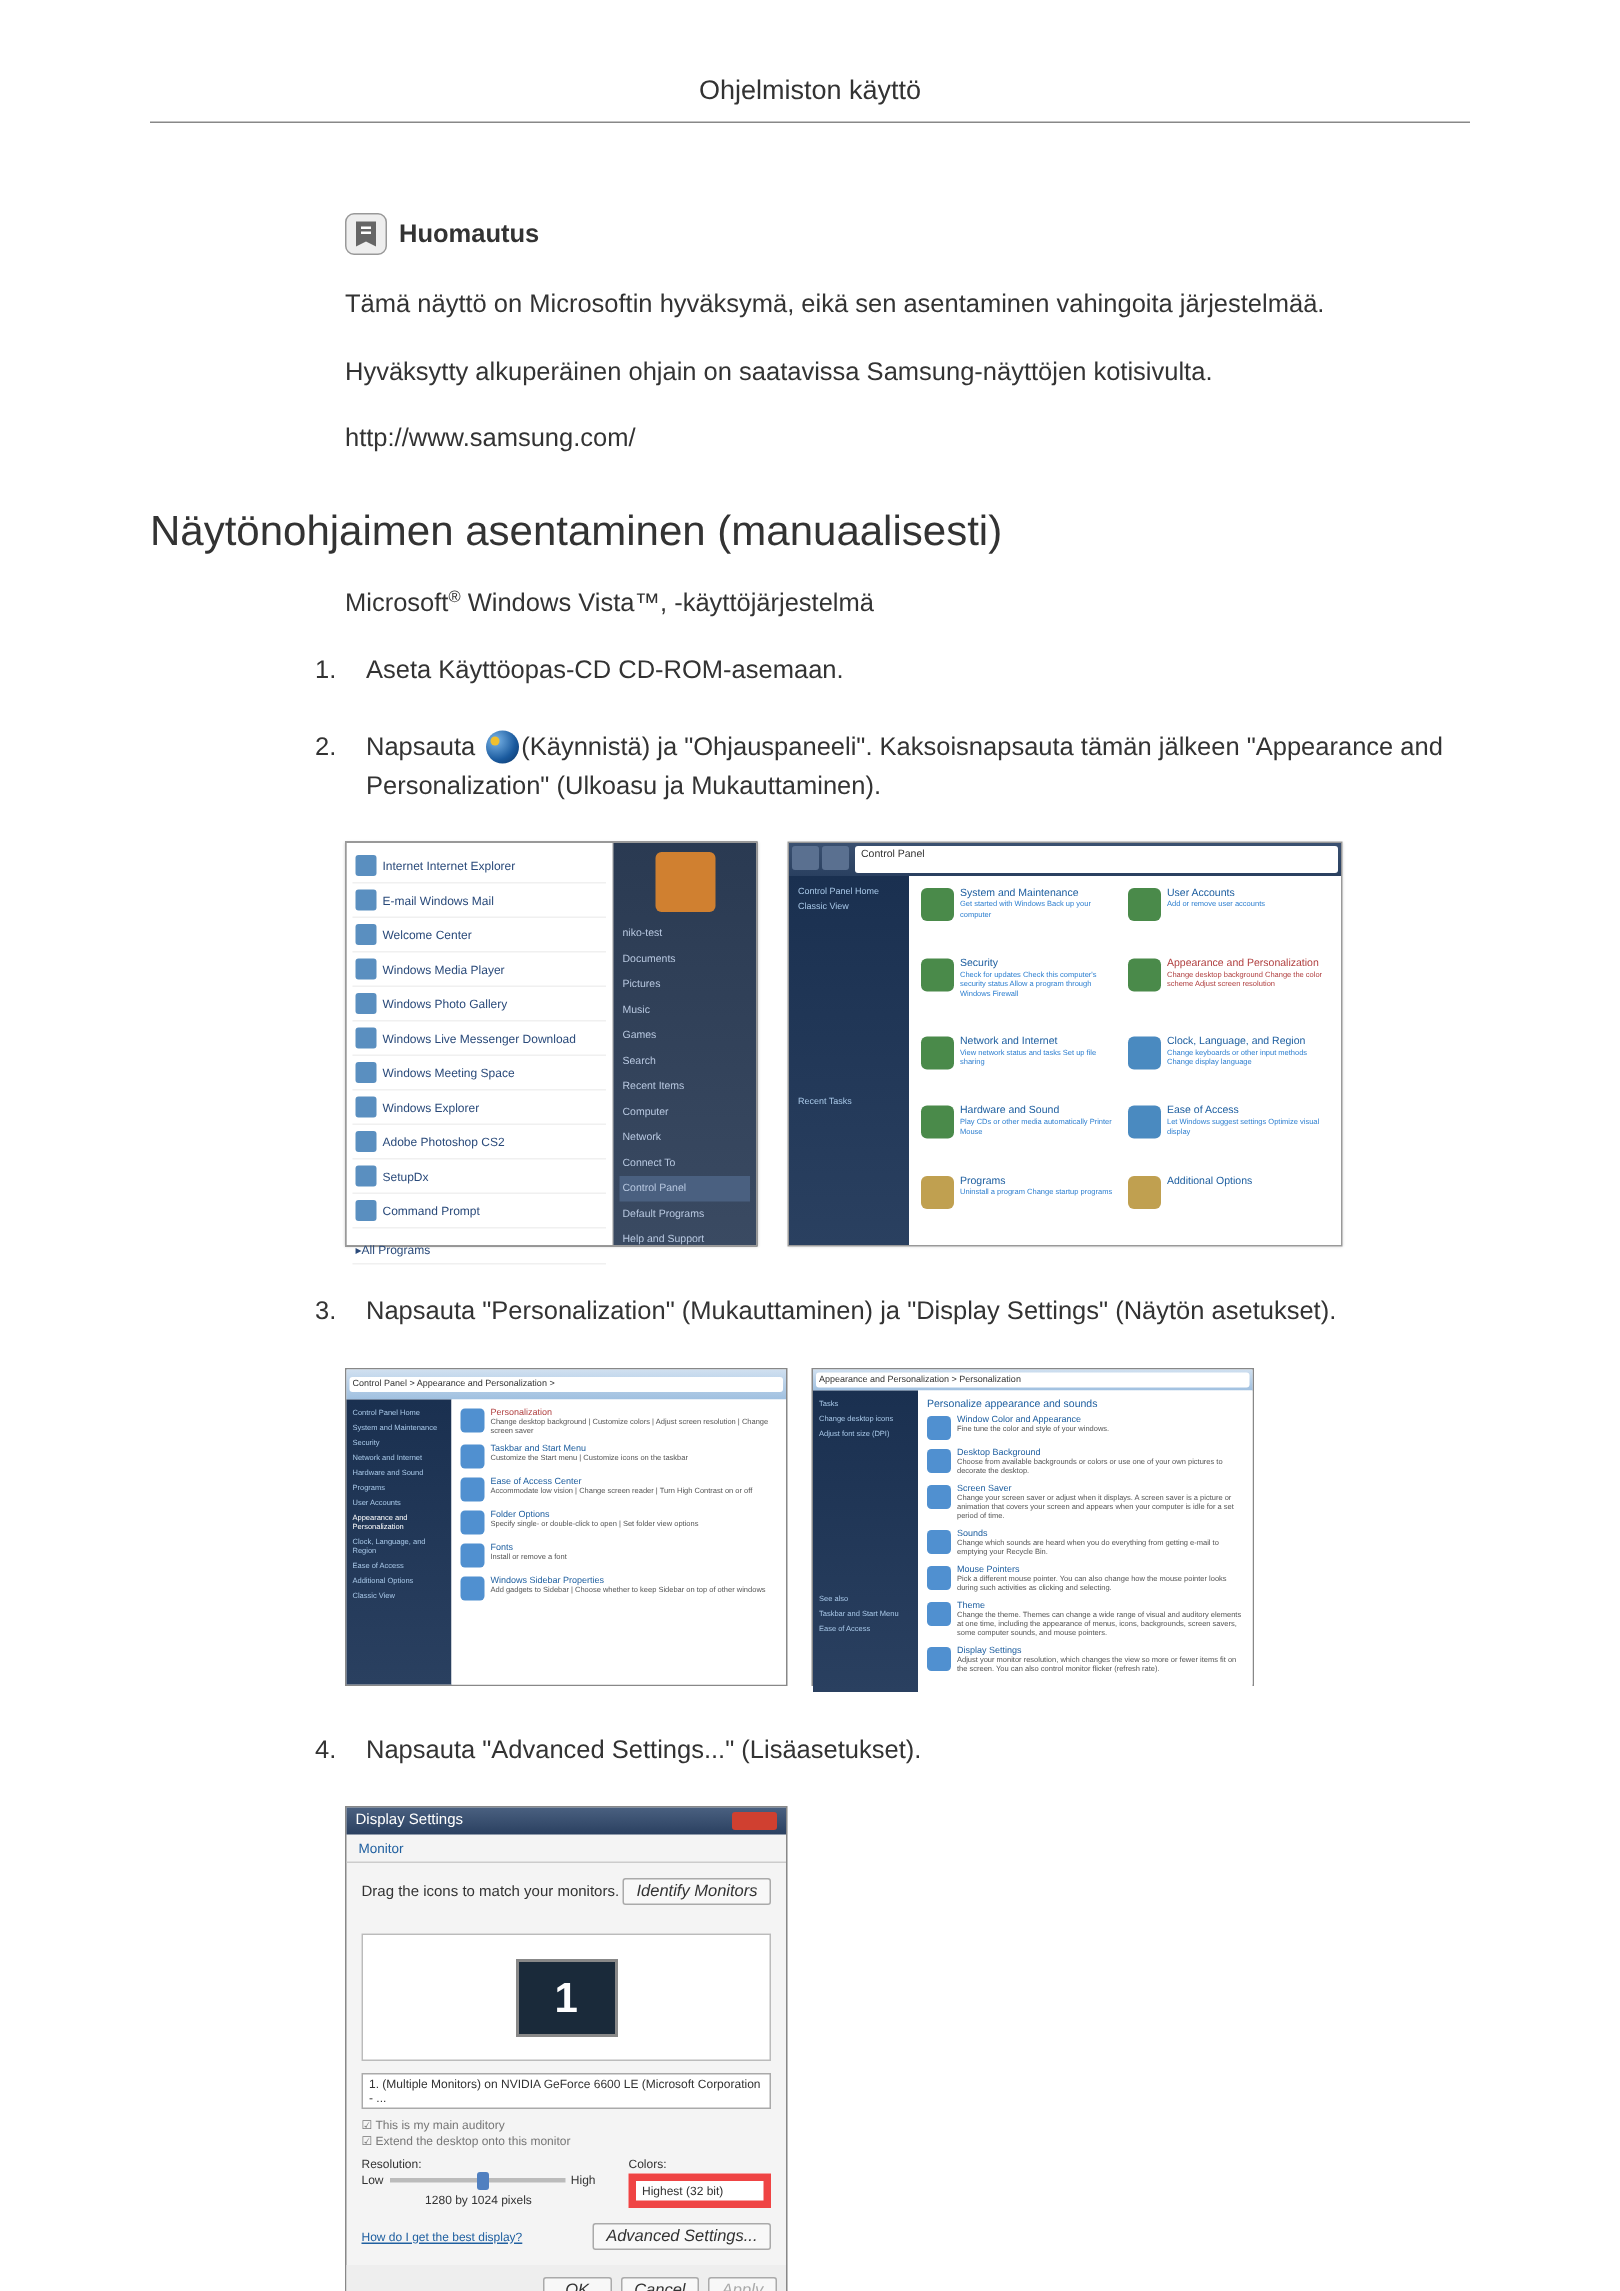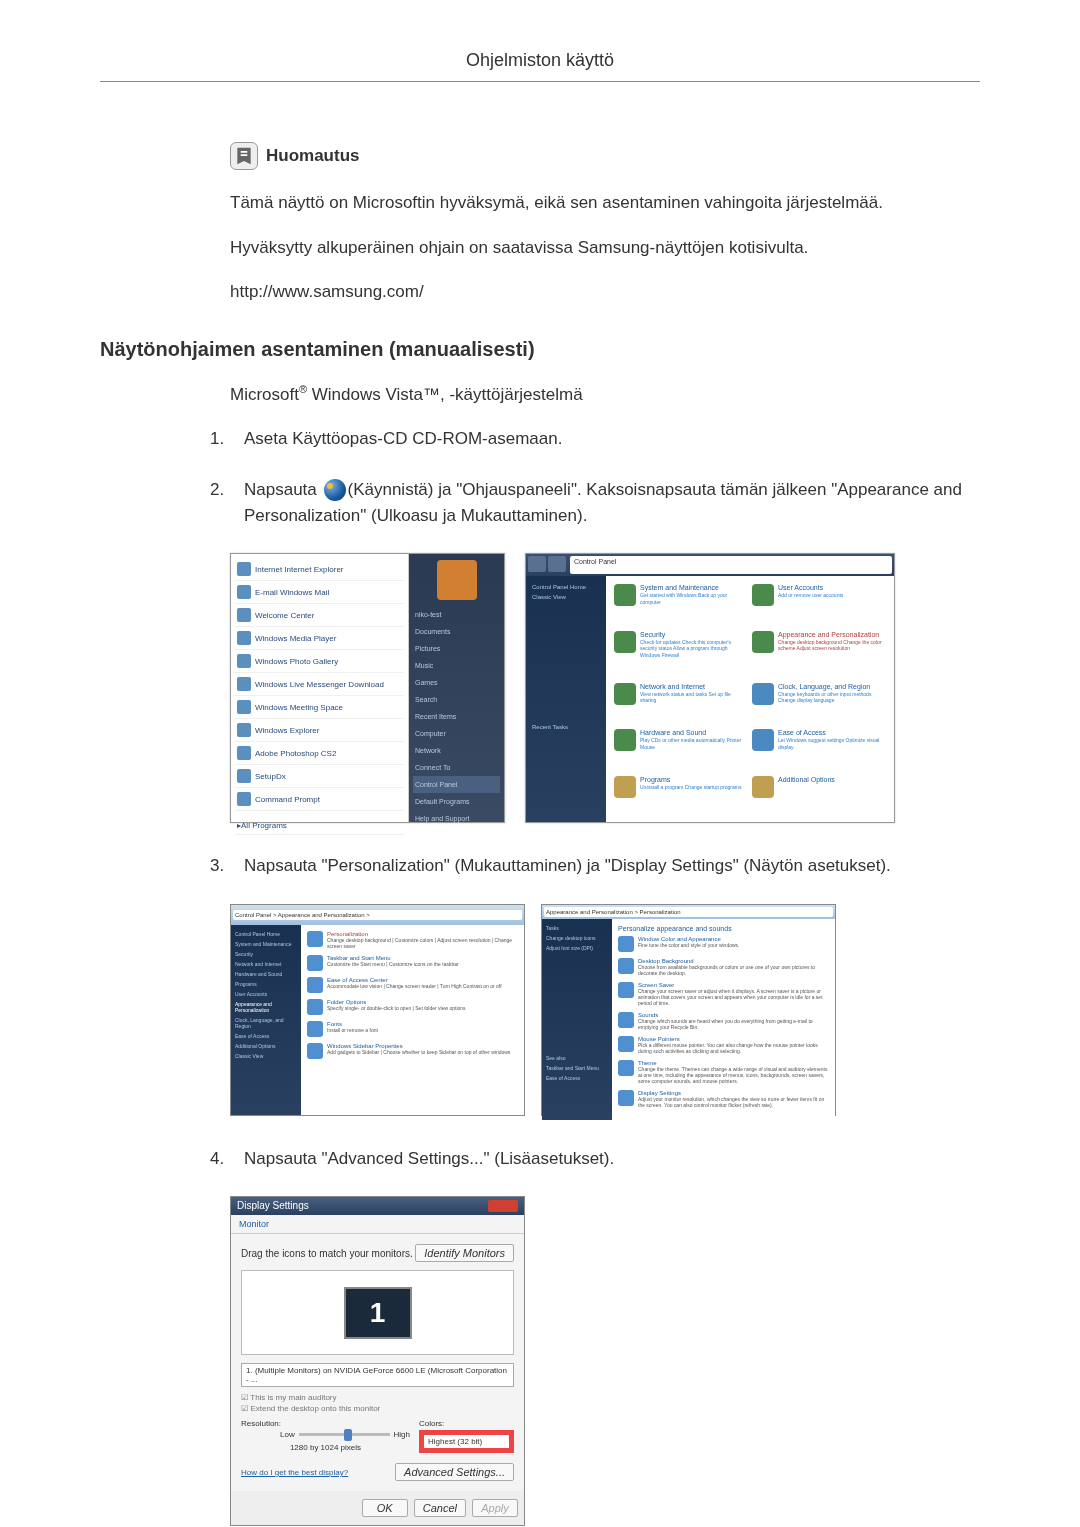--- a/index.html
+++ b/index.html
@@ -53,22 +53,22 @@
     .note-label {
       font-size: 17px;
       font-weight: bold;
     }
     .note-text {
       font-size: 17px;
       line-height: 1.8;
       margin-bottom: 14px;
     }
     .section-heading {
-      font-size: 20px;
-      font-weight: bold;
+      font-size: 28px;
+      font-weight: normal;
       margin-bottom: 22px;
       margin-top: 16px;
     }
     .subheading {
       font-size: 17px;
       margin-left: 130px;
       margin-bottom: 22px;
     }
     sup {
       font-size: 11px;
@@ -334,21 +334,21 @@
       color: #2060a0;
       font-size: 9px;
     }
     .ds-content {
       padding: 10px;
     }
     .ds-drag-row {
       display: flex;
       justify-content: space-between;
       align-items: center;
-      margin-bottom: 8px;
+      margin-bottom: 19px;
     }
     .ds-btn {
       border: 1px solid #aaa;
       background: #f8f8f8;
       padding: 2px 8px;
       border-radius: 2px;
       font-size: 11px;
       font-style: italic;
     }
     .ds-monitor-area {
@@ -388,26 +388,25 @@
     .ds-bottom {
       display: flex;
       justify-content: space-between;
       margin-top: 6px;
     }
     .ds-slider-col .lbl {
       font-size: 8px;
       margin-bottom: 2px;
     }
     .ds-slider {
-      width: 130px;
+      width: 156px;
       display: flex;
       align-items: center;
       gap: 4px;
       font-size: 8px;
-      margin-left: 39px;
     }
     .ds-track {
       flex: 1;
       height: 3px;
       background: #bbb;
       position: relative;
     }
     .ds-thumb {
       position: absolute;
       left: 50%;

